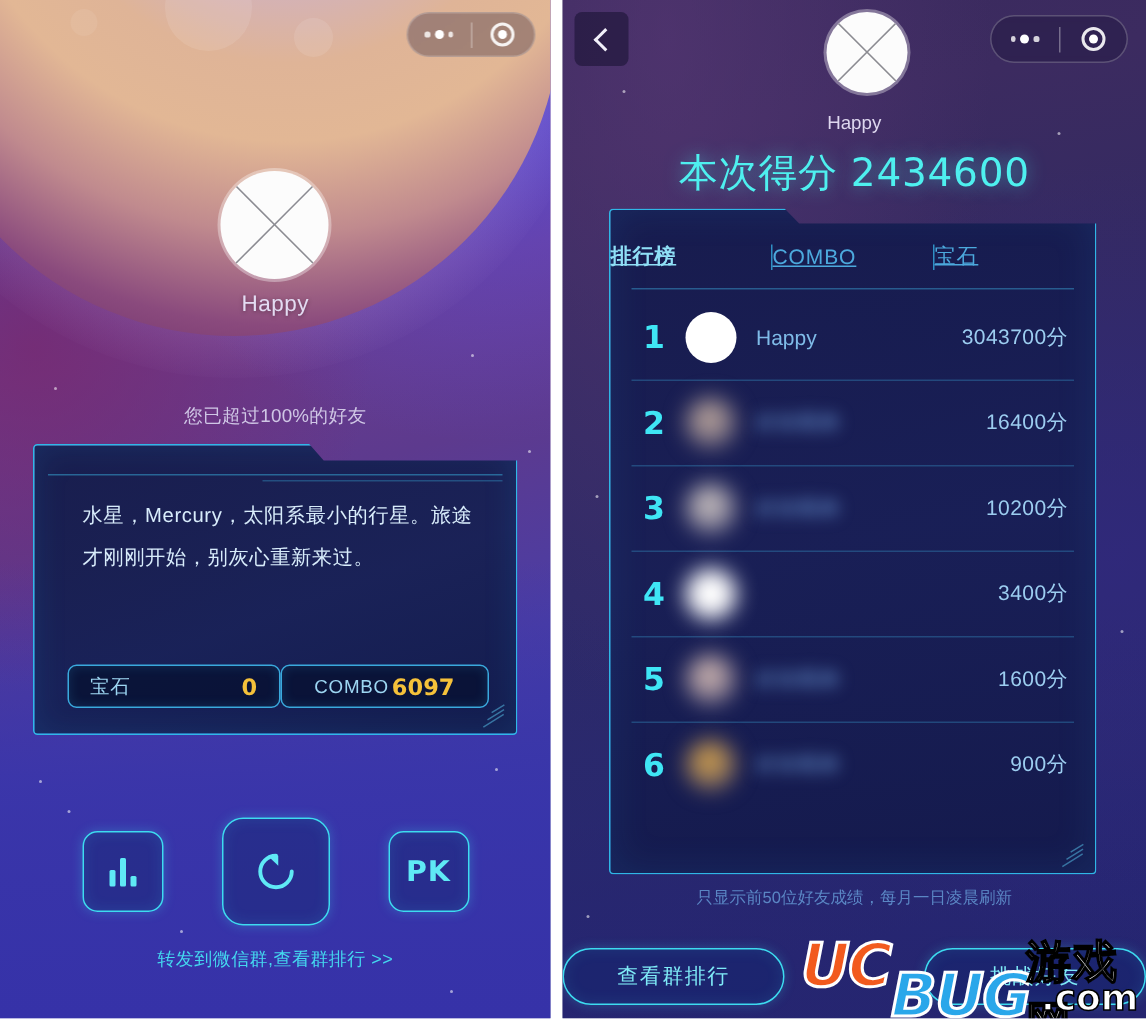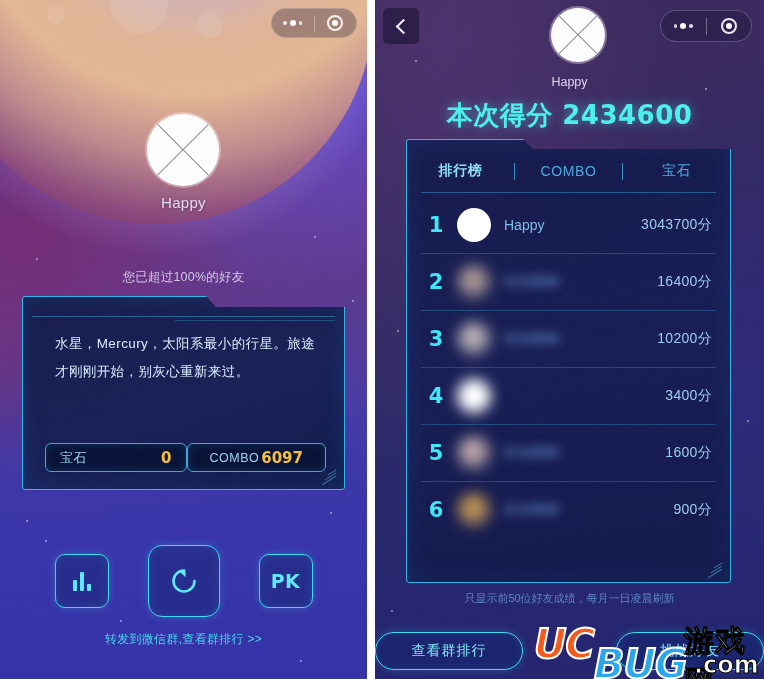--- a/index.html
+++ b/index.html
@@ -151,35 +151,35 @@
     background:rgba(22,16,48,.55); display:flex; align-items:center; justify-content:center; z-index:6;
   }
   .chev { width:11px; height:11px; border-left:2.6px solid #f2f0fa; border-bottom:2.6px solid #f2f0fa;
     transform:rotate(45deg); margin-left:4px; }
   .r-capsule { top:10px; right:12px; width:92px; height:32px; border-radius:16px; }
 
   .r-avatar { position:absolute; left:176px; top:8px; width:54px; height:54px; z-index:4; }
   .r-name { position:absolute; left:0; right:0; top:75px; text-align:center; color:#ded7ef; font-size:12.5px; z-index:4; }
   .r-score {
     position:absolute; left:0; right:0; top:98px; text-align:center; z-index:4;
-    color:#4ef0ef; font-size:26px; font-weight:bold; letter-spacing:.5px;
+    color:#4ef0ef; font-size:26px; font-weight:normal; letter-spacing:.5px;
     text-shadow:0 0 11px rgba(70,235,235,.55);
     font-family:"DejaVu Sans", sans-serif;
   }
 
   
   .board {
     position:absolute; left:31px; top:139px; width:325px; height:444px; z-index:4;
     background:linear-gradient(170deg, rgba(20,26,76,.93) 0%, rgba(23,30,84,.92) 50%, rgba(19,25,74,.93) 100%);
     border:1px solid #2fb6e6; border-radius:3px;
     clip-path:polygon(0 0, 36% 0, 39% 10px, 100% 10px, 100% 100%, 0 100%);
     box-shadow:inset 0 0 26px rgba(40,140,220,.14);
   }
   .tabs { position:absolute; left:0; right:0; top:14px; height:34px; display:flex; align-items:center; }
-  .tab { flex:1; text-align:center; font-size:14px; letter-spacing:.6px; color:#4ca9dd; }
+  .tab { flex:1; font-size:14px; letter-spacing:.6px; color:#4ca9dd;text-decoration:underline; }
   .tab.active { color:#8fdff6; font-weight:bold; }
   .tab-sep { width:1px; height:17px; background:#2f8fc4; }
   .tabs-underline { position:absolute; left:14px; right:14px; top:52px; height:1px; background:rgba(60,170,220,.45); }
 
   .rows { position:absolute; left:0; right:0; top:56px; bottom:10px; }
   .row { position:relative; height:57px; display:flex; align-items:center; padding:0 18px 0 14px; }
   .row + .row::before { content:""; position:absolute; left:14px; right:14px; top:0; height:1px; background:rgba(60,165,215,.32); }
   .rank { width:30px; text-align:center; color:#3fe6f5; font-size:21px; font-weight:bold; font-family:"DejaVu Sans", sans-serif; }
   .r-ava { width:34px; height:34px; border-radius:50%; margin-left:6px; flex:none; }
   .r-ava.blur { filter:blur(7px); }

